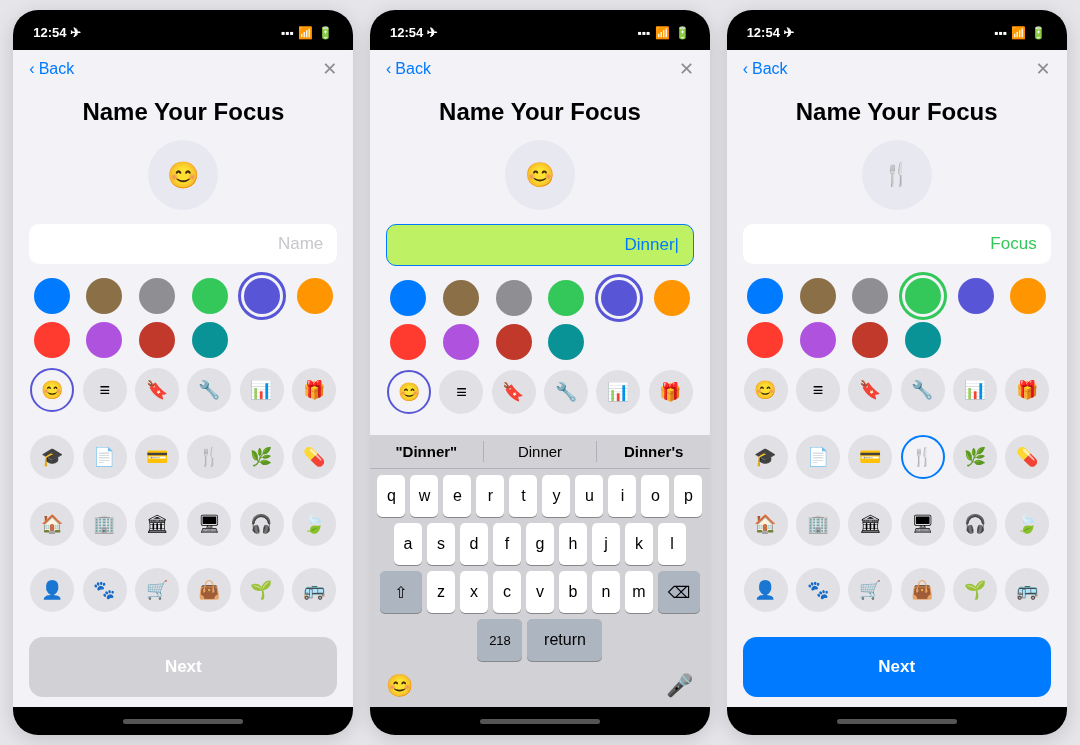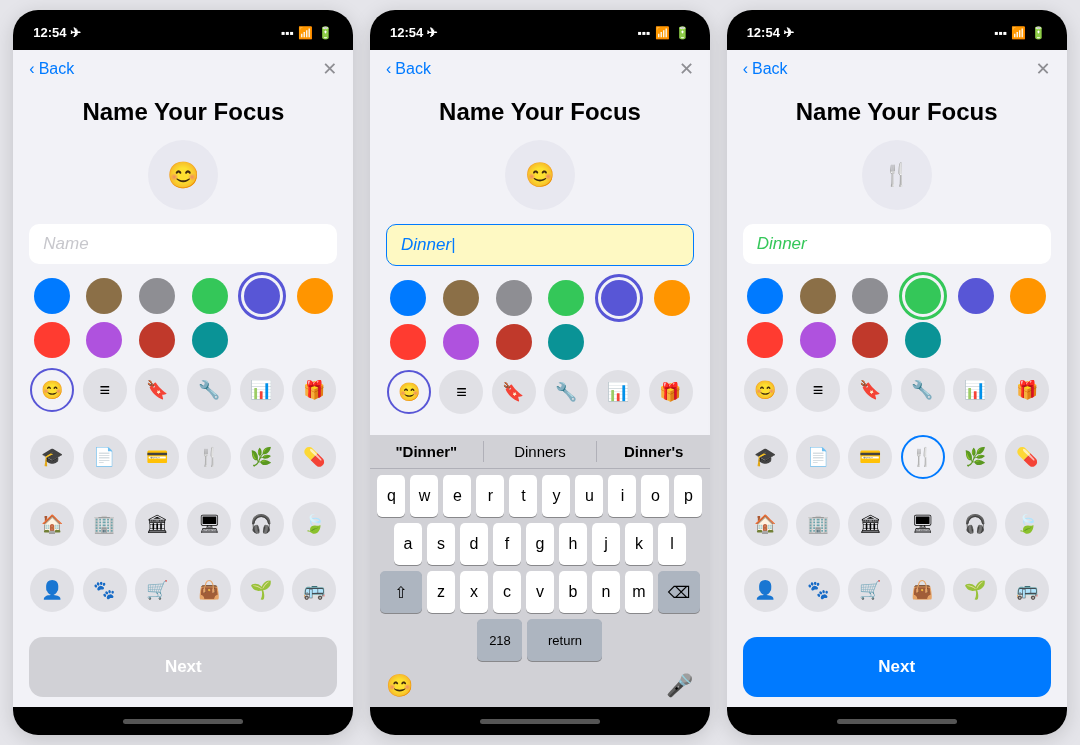--- a/index.html
+++ b/index.html
@@ -97,24 +97,23 @@
       margin-bottom: 14px;
       font-size: 32px;
     }
     .name-input {
       width: 100%;
       background: #fff;
       border-radius: 10px;
       padding: 10px 14px;
       font-size: 17px;
       color: #c7c7cc;
-      text-align: left;
+      text-align: right;
       margin-bottom: 14px;
       border: none;
-      font-style: italic;
     }
     .name-input.has-value {
       color: #007aff;
       font-weight: 500;
     }
     .name-input.green {
       color: #34c759;
       font-weight: 500;
     }
     .color-grid {
@@ -350,21 +349,21 @@
         <span>‹</span>
         <span>Back</span>
       </div>
       <span class="close-btn">✕</span>
     </div>
     <div class="phone-content">
       <div class="page-title">Name Your Focus</div>
       <div class="icon-circle">
         <span class="smiley-blue-2">😊</span>
       </div>
-      <div class="name-input has-value" style="color:#007aff; background:#fef9c3; border: 1px solid #007aff;">Dinner|</div>
+      <div class="name-input has-value" style="color:#007aff; background:#bef264; border: 1px solid #007aff;">Dinner|</div>
       <div class="color-grid">
         <div class="color-dot" style="background:#007aff;"></div>
         <div class="color-dot" style="background:#8b6f47;"></div>
         <div class="color-dot" style="background:#8e8e93;"></div>
         <div class="color-dot" style="background:#34c759;"></div>
         <div class="color-dot selected-blue" style="background:#5856d6; outline: 3px solid #5856d6; outline-offset: 3px;"></div>
         <div class="color-dot" style="background:#ff9500;"></div>
         <div class="color-dot" style="background:#ff3b30;"></div>
         <div class="color-dot" style="background:#af52de;"></div>
         <div class="color-dot" style="background:#c0392b;"></div>
@@ -376,21 +375,21 @@
         <div class="icon-cell">🔖</div>
         <div class="icon-cell">🔧</div>
         <div class="icon-cell">📊</div>
         <div class="icon-cell">🎁</div>
       </div>
     </div>
 
     <div class="keyboard-area">
       <div class="autocomplete-bar">
         <div class="autocomplete-item primary">"Dinner"</div>
-        <div class="autocomplete-item">Dinners</div>
+        <div class="autocomplete-item">Dinner</div>
         <div class="autocomplete-item">Dinner's</div>
       </div>
       <div class="keyboard-rows">
         <div class="key-row">
           <div class="key">q</div>
           <div class="key">w</div>
           <div class="key">e</div>
           <div class="key">r</div>
           <div class="key">t</div>
           <div class="key">y</div>
@@ -416,21 +415,21 @@
           <div class="key">x</div>
           <div class="key">c</div>
           <div class="key">v</div>
           <div class="key">b</div>
           <div class="key">n</div>
           <div class="key">m</div>
           <div class="key dark wide">⌫</div>
         </div>
         <div class="key-row">
           <div class="key dark" style="min-width:45px; font-size:13px;">218</div>
-          <div class="key return-key dark" style="min-width:75px; font-size:13px;">return</div>
+          <div class="key return-key dark" style="min-width:75px; font-size:16px;">return</div>
         </div>
       </div>
       <div class="bottom-toolbar">
         <span class="bottom-bar-icon">😊</span>
         <span class="bottom-bar-icon">🎤</span>
       </div>
     </div>
     <div class="home-indicator">
       <div class="home-bar"></div>
     </div>
@@ -450,21 +449,21 @@
         <span>‹</span>
         <span>Back</span>
       </div>
       <span class="close-btn">✕</span>
     </div>
     <div class="phone-content">
       <div class="page-title">Name Your Focus</div>
       <div class="icon-circle">
         <span class="fork-knife-icon">🍴</span>
       </div>
-      <div class="name-input green" style="color:#34c759;">Dinner</div>
+      <div class="name-input green" style="color:#34c759;">Focus</div>
       <div class="color-grid">
         <div class="color-dot" style="background:#007aff;"></div>
         <div class="color-dot" style="background:#8b6f47;"></div>
         <div class="color-dot" style="background:#8e8e93;"></div>
         <div class="color-dot selected-green" style="background:#34c759; outline: 3px solid #34c759; outline-offset: 3px;"></div>
         <div class="color-dot" style="background:#5856d6;"></div>
         <div class="color-dot" style="background:#ff9500;"></div>
         <div class="color-dot" style="background:#ff3b30;"></div>
         <div class="color-dot" style="background:#af52de;"></div>
         <div class="color-dot" style="background:#c0392b;"></div>

